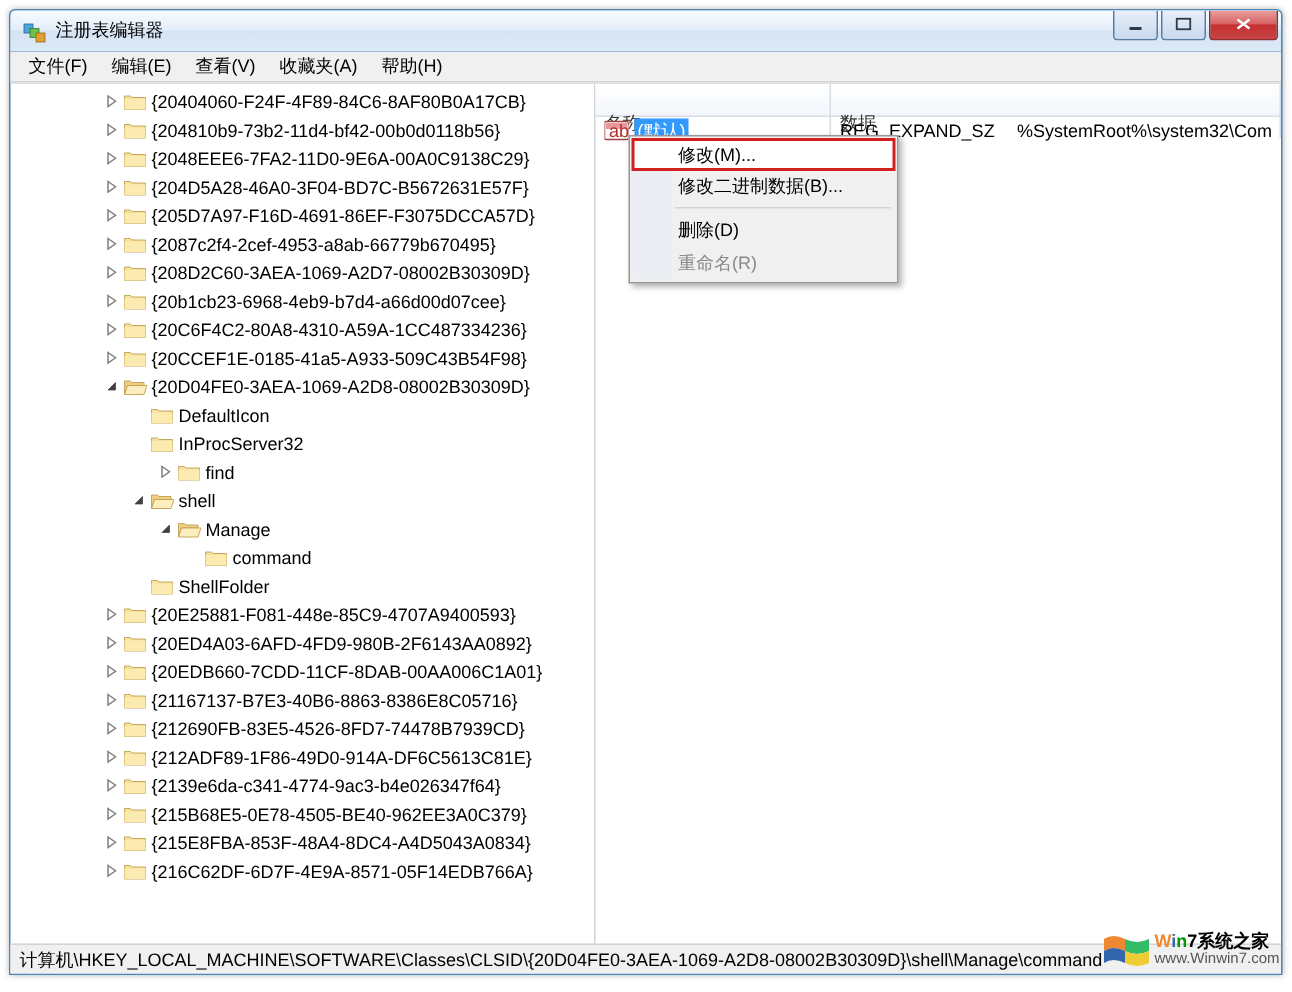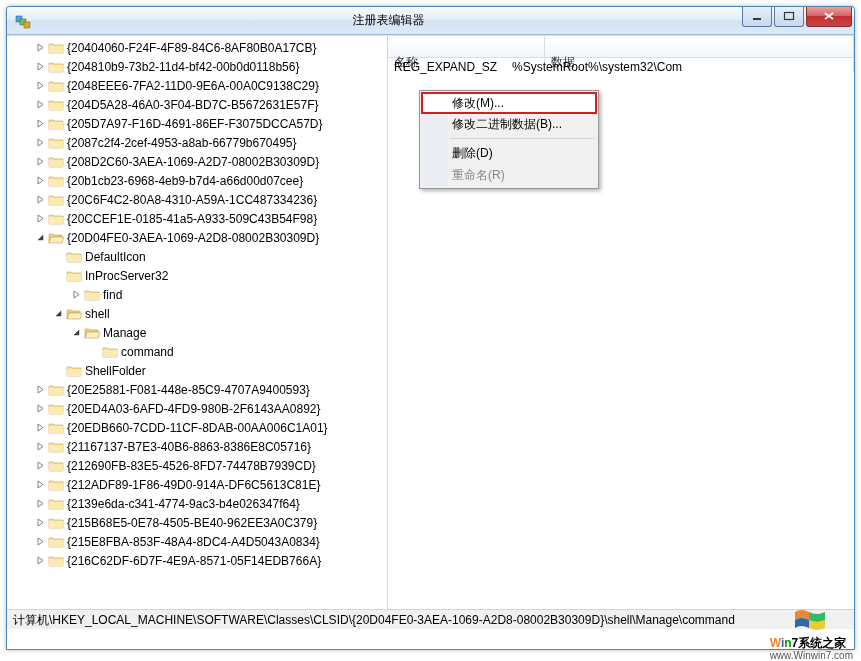--- a/index.html
+++ b/index.html
@@ -1,33 +1,33 @@
 <!DOCTYPE html>
 <html><head>
 <meta charset="utf-8">
 <style>
 * { box-sizing: border-box; margin: 0; padding: 0; font-family: "Microsoft YaHei", "Segoe UI", Tahoma, sans-serif; font-size: 12px; }
 body { background: #fff; position: relative; width: 861px; height: 661px; overflow: hidden; }
 
 .window { position: absolute; top: 6px; left: 6px; width: 849px; height: 644px; background: #fff; border: 1px solid #4a86b8; border-radius: 4px 4px 0 0; box-shadow: 0 0 4px rgba(0,0,0,0.3); }
 
-.titlebar { height: 28px; background: linear-gradient(to bottom, #f7fbff 0%, #e4eef9 48%, #d5e3f3 50%, #dce9f7 100%); border-bottom: 1px solid #a0b8d0; display: flex; align-items: center; padding-left: 8px; border-radius: 4px 4px 0 0; text-align: center; }
+.titlebar { height: 28px; background: linear-gradient(to bottom, #f7fbff 0%, #e4eef9 48%, #d5e3f3 50%, #dce9f7 100%); border-bottom: 1px solid #a0b8d0; display: flex; align-items: center; padding-left: 8px; border-radius: 4px 4px 0 0; }
 .titlebar .app-icon { width: 16px; height: 16px; margin-right: 6px; }
 .titlebar .title-text { flex: 1; color: #000; font-size: 12px; }
 .title-buttons { display: flex; height: 20px; margin-right: 2px; margin-top: -8px; }
 .title-btn { width: 30px; height: 20px; border: 1px solid #5a7ba0; border-top: none; border-radius: 0 0 3px 3px; margin-left: 2px; display: flex; align-items: center; justify-content: center; background: linear-gradient(to bottom, #e8f0fa, #c8d8ec); }
 .title-btn.close { width: 46px; background: linear-gradient(to bottom, #e9a0a0 0%, #d66060 48%, #c43030 50%, #c84444 100%); border-color: #8a3030; }
 .title-btn svg { width: 12px; height: 10px; }
 
 .menubar { height: 20px; background: #f0f0f0; border-bottom: 1px solid #d4d4d4; display: flex; align-items: center; padding-left: 4px; }
 .menubar .menu-item { padding: 2px 8px; cursor: default; }
 
 .content { display: flex; height: 574px; border-top: 1px solid #e0e0e0; }
 
-.tree-panel { width: 381px; border-right: 1px solid #d4d4d4; overflow: hidden; position: relative; }
+.tree-panel { width: 437px; border-right: 1px solid #d4d4d4; overflow: hidden; position: relative; margin-left: 34px; }
 .tree-scroll { overflow-y: scroll; overflow-x: scroll; height: 100%; }
 .tree { padding: 2px 0; white-space: nowrap; }
 .tree-row { display: flex; align-items: center; height: 19px; padding-left: 4px; }
 .tree-row .indent { display: inline-block; }
 .expander { width: 14px; height: 14px; display: inline-flex; align-items: center; justify-content: center; cursor: pointer; }
 .expander svg { width: 9px; height: 9px; }
 .folder-icon { width: 16px; height: 14px; margin: 0 3px 0 1px; display: inline-block; }
 .tree-label { color: #000; }
 
 .list-panel { flex: 1; display: flex; flex-direction: column; position: relative; }
@@ -47,21 +47,21 @@
 
 .context-menu { position: absolute; top: 90px; left: 419px; width: 180px; background: #f0f0f0; border: 1px solid #979797; box-shadow: 2px 2px 4px rgba(0,0,0,0.3); padding: 2px; z-index: 100; }
 .ctx-item { height: 22px; display: flex; align-items: center; padding-left: 30px; position: relative; }
 .ctx-item.highlight { border: 2px solid #d02020; margin: -1px; padding-left: 29px; z-index: 2; background:#fff; }
 .ctx-item.disabled { color: #888; }
 .ctx-sep { height: 1px; background: #d4d4d4; margin: 3px 2px 3px 28px; }
 .ctx-gutter { position: absolute; left: 2px; top: 2px; bottom: 2px; width: 26px; background: #eaeef3; }
 
 .statusbar { height: 20px; border-top: 1px solid #d4d4d4; background: #f0f0f0; padding: 2px 6px; white-space: nowrap; overflow: hidden; }
 
-.watermark { position: absolute; right: 8px; bottom: 0; display: flex; align-items: center; z-index: 200; flex-direction: column; }
+.watermark { position: absolute; right: 8px; bottom: 11px; display: flex; z-index: 200; }
 .watermark .wm-logo { width: 34px; height: 30px; margin-right: 2px; }
 .watermark .wm-text { display: flex; flex-direction: column; line-height: 1.1; }
 .watermark .wm-cn { font-size: 13px; font-weight: bold; }
 .watermark .wm-cn .c1{color:#e83;} .wm-cn .c2{color:#36a;} .wm-cn .c3{color:#090;}
 .watermark .wm-url { font-size: 10px; color: #555; }
 
 ::-webkit-scrollbar { width: 17px; height: 17px; }
 ::-webkit-scrollbar-track { background: #f0f0f0; }
 ::-webkit-scrollbar-thumb { background: #c6c6c6; border: 1px solid #a0a0a0; }
 ::-webkit-scrollbar-button { background: #e8e8e8; border: 1px solid #b0b0b0; height: 17px; width: 17px; }
@@ -132,20 +132,27 @@
           </svg>
         </div>
       <div class="title-btn close">
           <svg>
             <use href="#close-glyph"></use>
           </svg>
         </div>
     </div>
   </div>
 
+  <div class="menubar">
+    <span class="menu-item">文件(F)</span>
+    <span class="menu-item">编辑(E)</span>
+    <span class="menu-item">查看(V)</span>
+    <span class="menu-item">收藏夹(A)</span>
+    <span class="menu-item">帮助(H)</span>
+  </div>
 
   <div class="content">
     <div class="tree-panel">
       <div class="tree-scroll">
         <div class="tree" id="tree-root">
             <div class="tree-row">
               <span class="indent" style="width: 22px;"></span>
               <span class="expander">
                 <svg>
                   <use href="#exp-closed"></use>
@@ -468,20 +475,26 @@
       </div>
     </div>
 
     <div class="list-panel">
       <div class="list-header">
         <div class="col col-name">名称</div>
         <div class="col col-data">数据</div>
       </div>
       <div class="list-body">
         <div class="list-row">
+          <div class="cell cell-name">
+            <svg class="value-icon">
+                <use href="#ab-icon"></use>
+              </svg>
+            <span class="selected-text">(默认)</span>
+          </div>
           <div class="cell cell-type">REG_EXPAND_SZ</div>
           <div class="cell cell-data">%SystemRoot%\system32\Com</div>
         </div>
       </div>
     </div>
   </div>
 
   <div class="statusbar">
     <span>计算机\HKEY_LOCAL_MACHINE\SOFTWARE\Classes\CLSID\{20D04FE0-3AEA-1069-A2D8-08002B30309D}\shell\Manage\command</span>
   </div>

